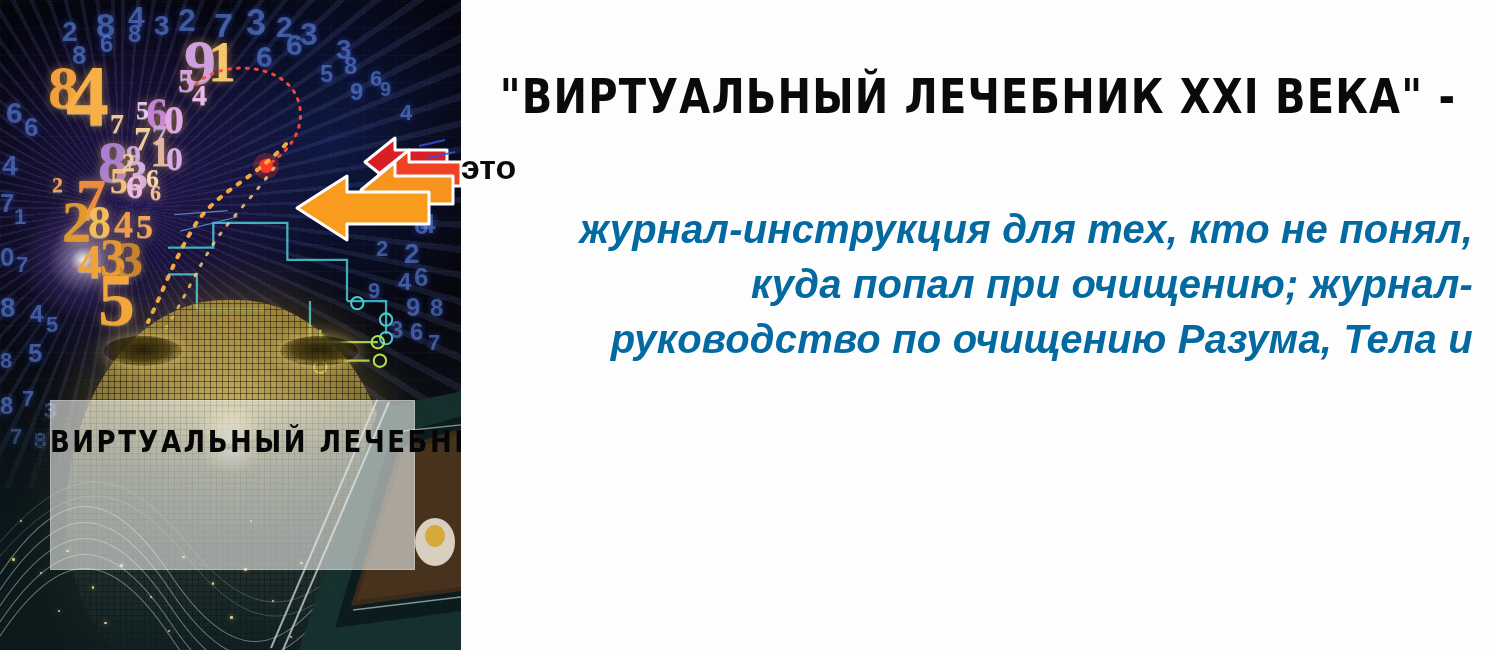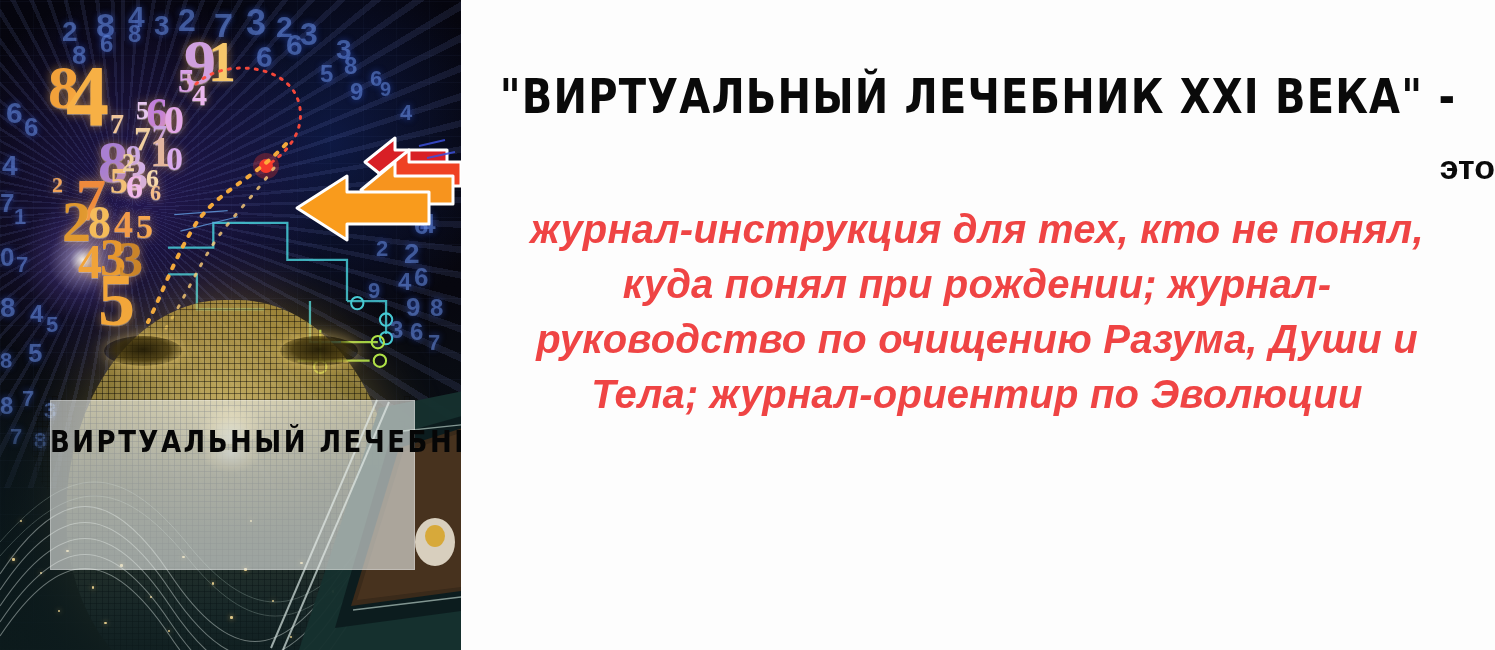--- a/index.html
+++ b/index.html
@@ -275,39 +275,39 @@
     color: #0a0a0a;
     transform: scaleY(1.22);
     transform-origin: top center;
     white-space: nowrap;
   }
 
   .eto {
     position: absolute;
     left: 0; right: 0;
     top: 148px;
-    text-align: right;
+    text-align: left;
     font-family: "Liberation Sans", sans-serif;
     font-weight: bold;
     font-size: 34px;
     color: #0a0a0a;
   }
 
   .body-copy {
     position: absolute;
     left: 20px;
     right: 22px;
     top: 202px;
-    text-align: center;
+    text-align: right;
     font-family: "Liberation Sans", sans-serif;
     font-weight: bold;
     font-style: italic;
     font-size: 40px;
     line-height: 55px;
-    color: #ef4444;
+    color: #0369a1;
     letter-spacing: .2px;
   }
   .body-copy div { white-space: nowrap; }
 </style>
 </head>
 <body>
 
 <div id="page">
 
   <div id="cover">
@@ -529,19 +529,18 @@
   </div>
 
   <div id="textpanel">
 
     <div class="headline">"ВИРТУАЛЬНЫЙ ЛЕЧЕБНИК XXI ВЕКА" -</div>
 
     <div class="eto">это</div>
 
     <div class="body-copy">
       <div>журнал-инструкция для тех, кто не понял,</div>
-      <div>куда понял при рождении; журнал-</div>
-      <div>руководство  по очищению Разума, Души и</div>
-      <div>Тела; журнал-ориентир по Эволюции</div>
+      <div>куда попал при очищению; журнал-</div>
+      <div>руководство  по очищению Разума, Тела и</div>
     </div>
   </div>
 
 </div>
 
 </body></html>

